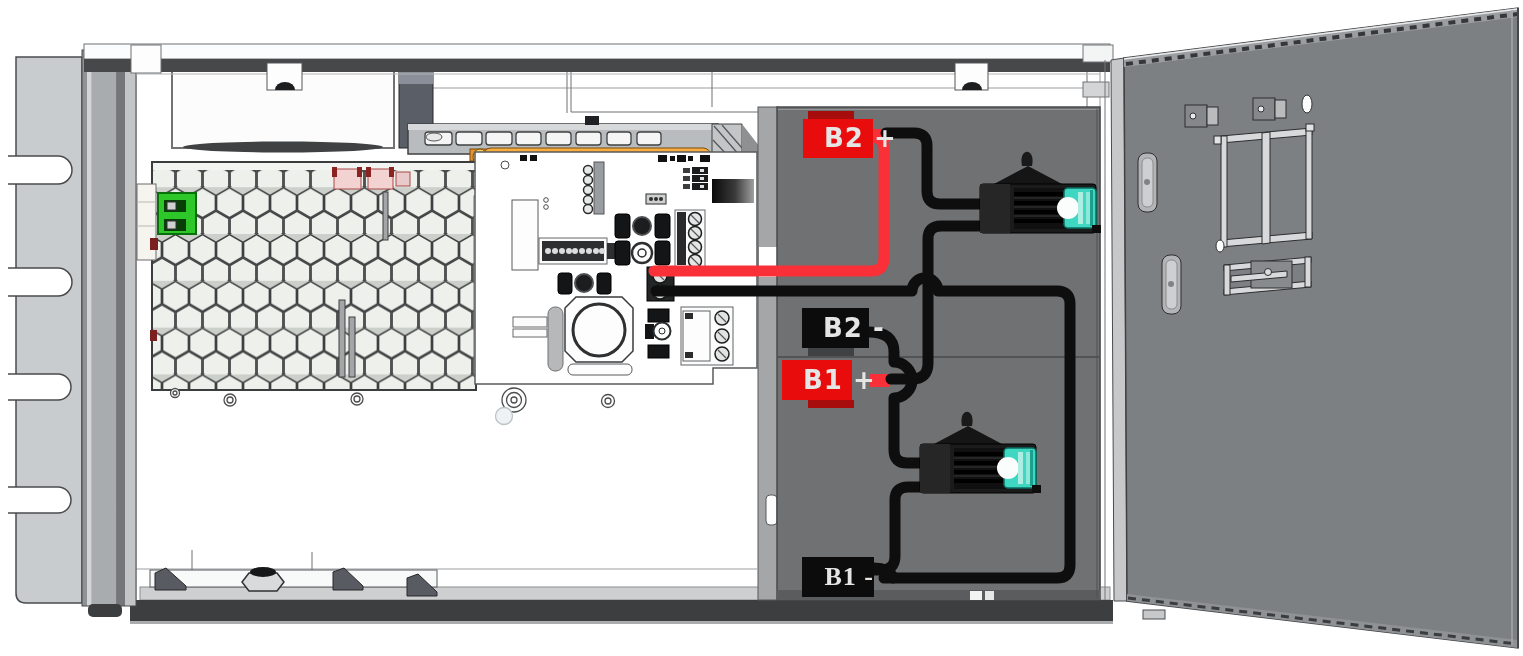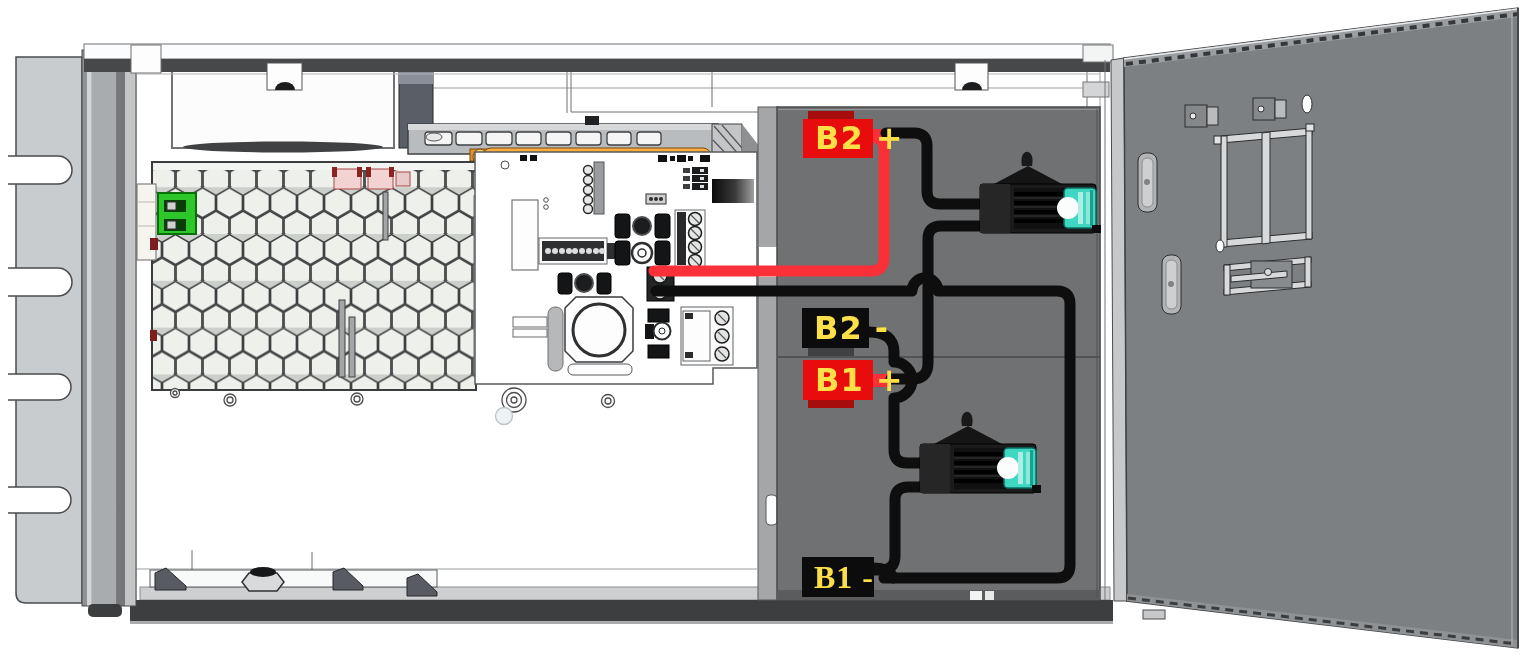--- a/index.html
+++ b/index.html
@@ -1,25 +1,25 @@
 <!DOCTYPE html>
 <html><head>
 <meta charset="utf-8">
 <style>
   html,body{margin:0;padding:0;background:#ffffff;}
   .scene{position:relative;width:1523px;height:656px;background:#fff;overflow:hidden;
          font-family:"DejaVu Sans", sans-serif;}
   .scene svg{position:absolute;left:0;top:0;}
-  .lbl{position:absolute;color:#fde047;font-weight:700;font-size:32px;letter-spacing:1px;
-       padding-left:12px;white-space:pre;box-sizing:border-box;}
+  .lbl{position:absolute;color:#e5e5e5;font-weight:700;font-size:26px;letter-spacing:1px;
+       padding-left:21px;white-space:pre;box-sizing:border-box;}
   .lbl.red{background:#e80c0c;}
   .lbl.blk{background:#0c0c0c;text-align:right;}
   #lbl-b2p{left:803px;top:119px;width:70px;height:39px;line-height:39px;}
   #lbl-b2m{left:802px;top:308px;width:67px;height:40px;line-height:40px;}
-  #lbl-b1p{left:803px;top:360px;width:70px;height:40px;line-height:40px;}
+  #lbl-b1p{left:782px;top:360px;width:70px;height:40px;line-height:40px;}
   #lbl-b1m{left:802px;top:557px;width:72px;height:40px;line-height:40px;font-family:Liberation Serif, serif;}
 </style>
 </head>
 <body>
 
 <div class="scene">
 <svg width="1523" height="656" viewBox="0 0 1523 656">
   <defs>
     <pattern id="hexmesh" width="27" height="46.8" patternUnits="userSpaceOnUse">
       <rect width="27" height="46.8" fill="#ccd0cb"></rect>

